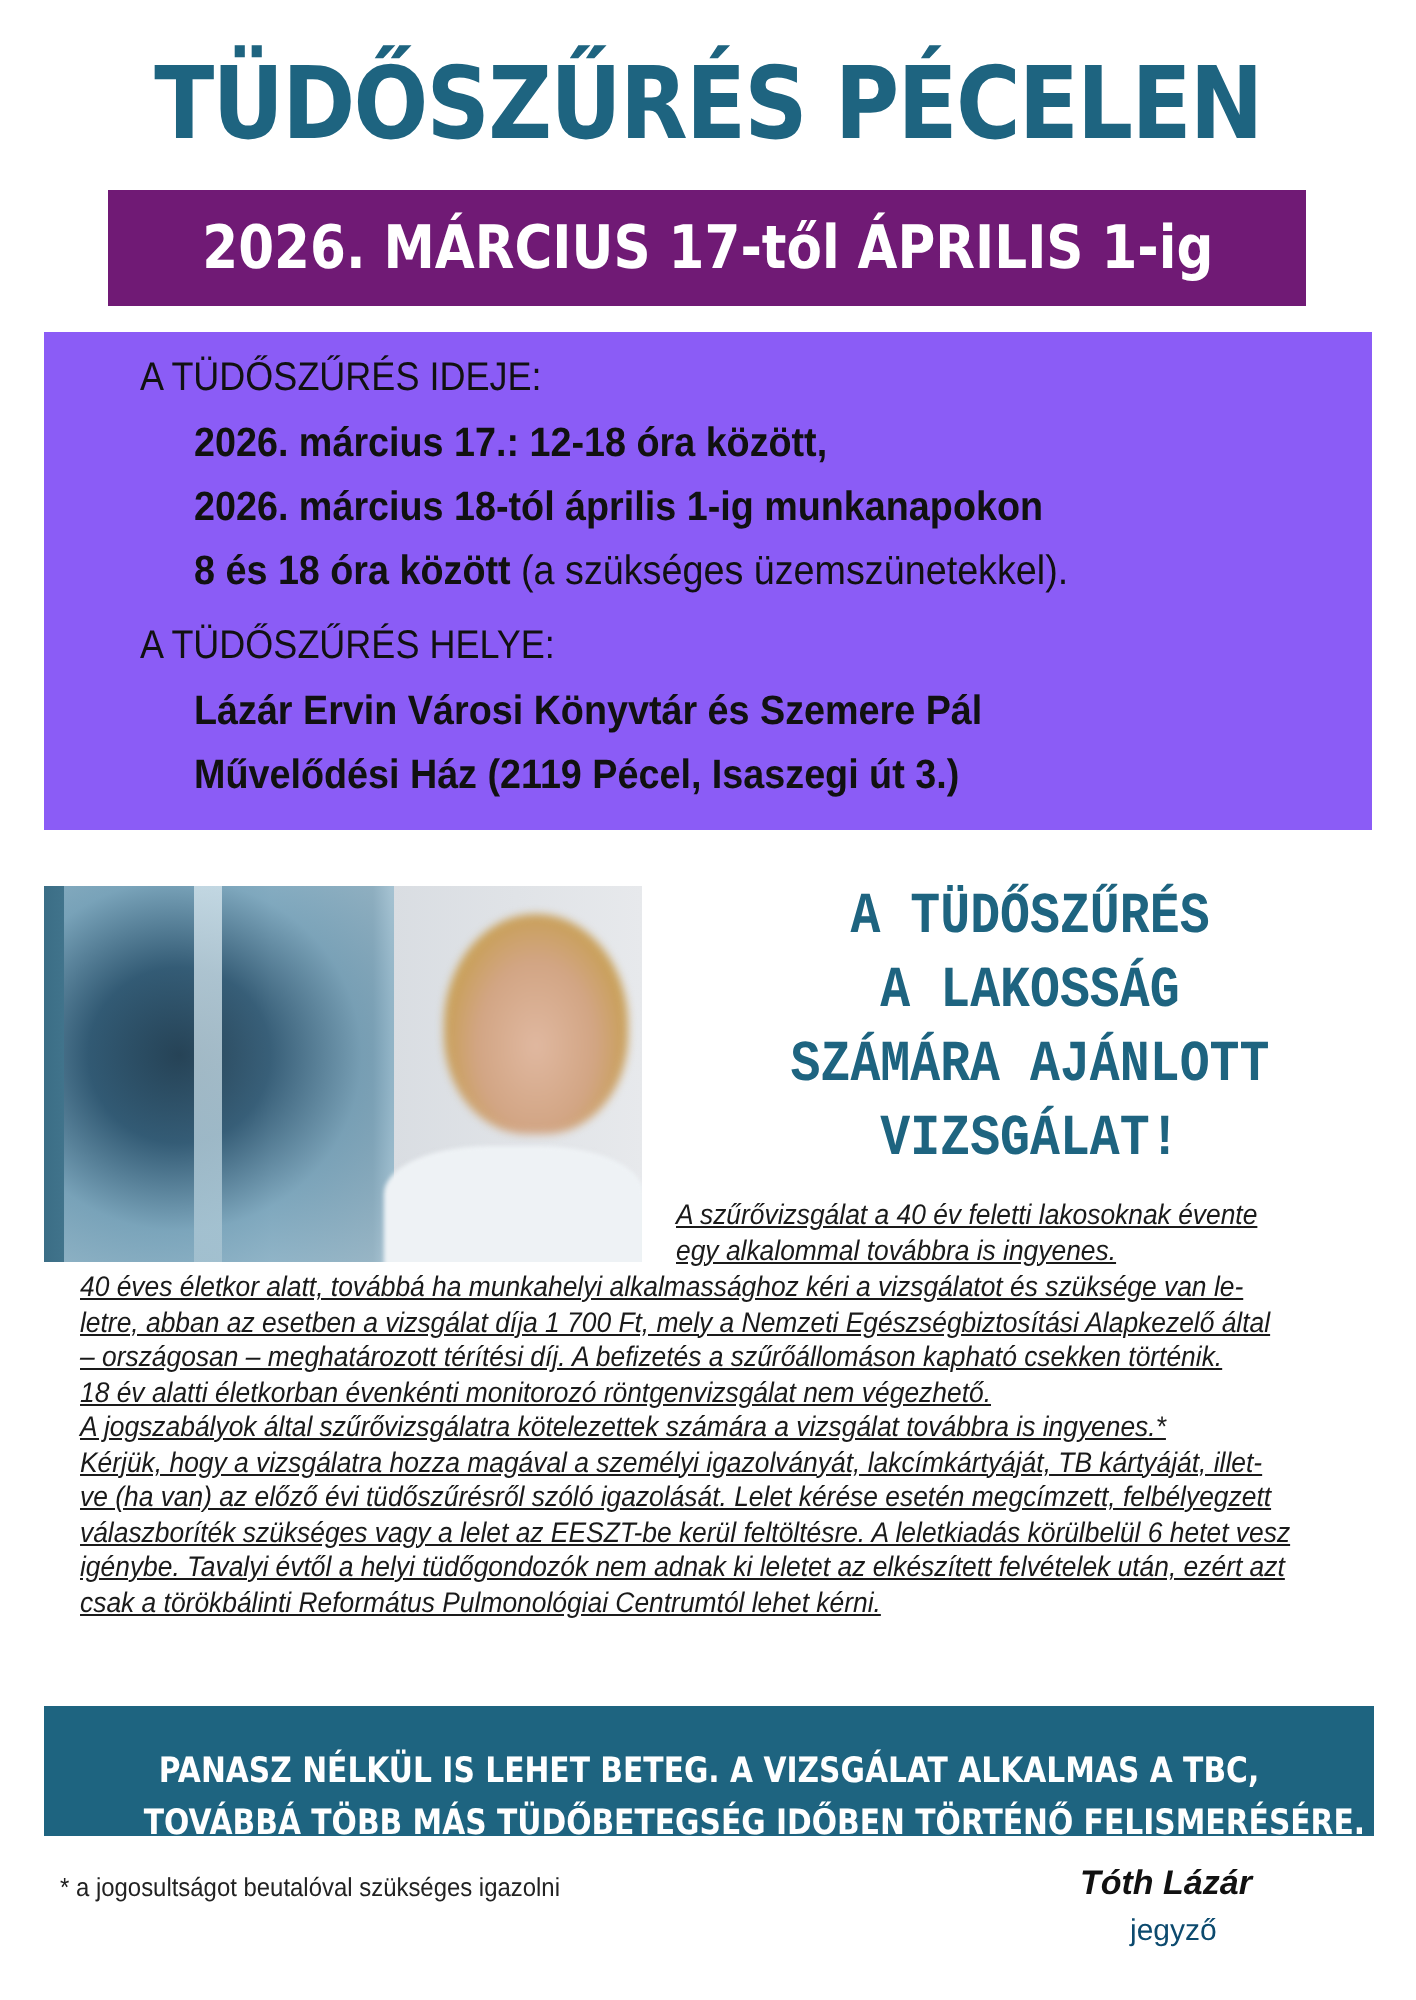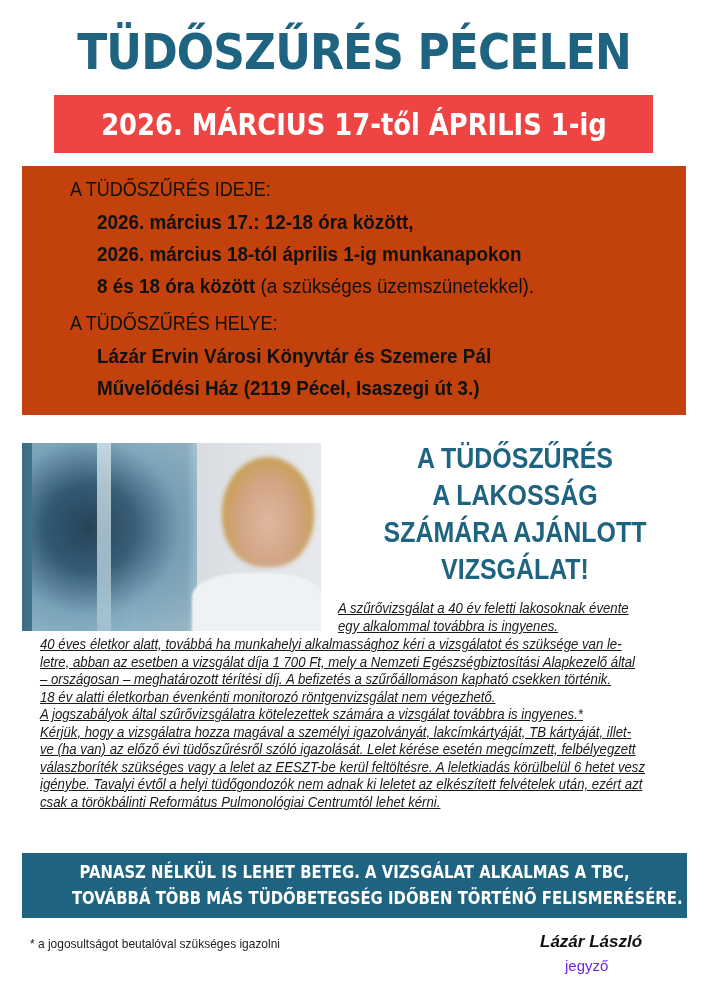--- a/index.html
+++ b/index.html
@@ -2,50 +2,50 @@
 <html><head>
 <meta charset="utf-8">
 <style>
   html, body { margin:0; padding:0; background:#ffffff; }
   body { width:708px; height:1000px; position:relative; overflow:hidden;
          font-family:"Liberation Sans", sans-serif; color:#1a1a1a; }
   .title { position:absolute; left:0; top:22px; width:708px; text-align:center;
            font-family:"DejaVu Sans", sans-serif; font-weight:bold; font-size:50px;
            letter-spacing:-1px; color:#1e6480; transform:scaleX(0.88); transform-origin:center; line-height:60px; }
   .date-banner { position:absolute; left:54px; top:95px; width:599px; height:58px;
-           background:#ef4444; color:#fff; display:flex; align-items:center; justify-content:center; }
+           background:#701a75; color:#fff; display:flex; align-items:center; justify-content:center; }
   .date-banner span { font-family:"DejaVu Sans", sans-serif; font-weight:bold; font-size:30px;
            transform:scaleX(0.86); white-space:nowrap; display:inline-block; }
-  .info-box { position:absolute; left:22px; top:166px; width:664px; height:249px; background:#c2410c; }
+  .info-box { position:absolute; left:22px; top:166px; width:664px; height:249px; background:#8b5cf6; }
   .info-box .label { position:absolute; left:48px; font-size:20px; color:#111;
            transform:scaleX(0.9); transform-origin:left; white-space:nowrap; }
   .info-box .line { position:absolute; left:75px; font-size:20.5px; font-weight:bold; color:#111;
            transform:scaleX(0.92); transform-origin:left; white-space:nowrap; }
   .info-box .line .normal { font-weight:normal; }
   .photo { position:absolute; left:22px; top:443px; width:299px; height:188px; overflow:hidden;
            background:linear-gradient(90deg,#3b6e86 0%,#5e8ea6 20%,#8fb3c6 38%,#2b3f4f 55%,#d9dde2 58%,#e7e9ec 100%); }
   .photo .xray { position:absolute; left:10px; top:0; width:165px; height:188px;
            background:radial-gradient(ellipse at 35% 45%, #1f3a4d 0%, #2f5670 30%, #7ea7bd 60%, #a9c6d5 100%); opacity:.9; }
   .photo .spine { position:absolute; left:75px; top:0; width:14px; height:188px;
            background:linear-gradient(180deg,#d4e4ec,#a8c4d2); opacity:.8; }
   .photo .head { position:absolute; left:200px; top:14px; width:92px; height:110px; border-radius:50% 50% 45% 45%;
            background:radial-gradient(ellipse at 50% 60%, #e0b8a0 0%, #d2a584 45%, #c9a05a 70%, #d8b870 100%); filter:blur(2px); }
   .photo .coat { position:absolute; left:170px; top:130px; width:130px; height:60px;
            background:#eef2f5; border-radius:40% 40% 0 0; filter:blur(1px); }
   .headline { position:absolute; left:330px; top:440px; width:370px; text-align:center;
-           font-family:Liberation Sans, sans-serif; font-weight:bold; color:#1e6480; font-size:29px; line-height:37px; }
+           font-family:Liberation Mono, monospace; font-weight:bold; color:#1e6480; font-size:29px; line-height:37px; }
   .headline div { transform:scaleX(0.86); white-space:nowrap; }
   .body-text { position:absolute; font-style:italic; font-size:14.2px; line-height:17.5px; color:#1a1a1a; white-space:nowrap;text-decoration:underline; }
   .body-text div { transform:scaleX(0.93); transform-origin:left; }
   .bottom-banner { position:absolute; left:22px; top:853px; width:665px; height:65px; background:#1e6480; color:#fff;
-           text-align:center; font-family:"DejaVu Sans", sans-serif; font-weight:bold; font-size:17.5px; line-height:26px; padding-top:6px; box-sizing:border-box; }
+           text-align:center; font-family:"DejaVu Sans", sans-serif; font-weight:bold; font-size:17.5px; line-height:26px; padding-top:20px; box-sizing:border-box; }
   .bottom-banner div { transform:scaleX(0.85); white-space:nowrap; }
   .footnote { position:absolute; left:30px; top:936px; font-size:13px; color:#222; transform:scaleX(0.92); transform-origin:left; white-space:nowrap; }
   .sig-name { position:absolute; left:540px; top:932px; font-size:17px; font-weight:bold; font-style:italic; color:#111; }
-  .sig-role { position:absolute; left:565px; top:957px; font-size:15px; color:#6d28d9; }
+  .sig-role { position:absolute; left:565px; top:957px; font-size:15px; color:#0c4a6e; }
 </style>
 </head>
 <body>
 
 <div class="title">TÜDŐSZŰRÉS PÉCELEN</div>
 
 <div class="date-banner">
   <span>2026. MÁRCIUS 17-től ÁPRILIS 1-ig</span>
 </div>
 
@@ -90,14 +90,14 @@
   <div>igénybe. Tavalyi évtől a helyi tüdőgondozók nem adnak ki leletet az elkészített felvételek után, ezért azt</div>
   <div>csak a törökbálinti Református Pulmonológiai Centrumtól lehet kérni.</div>
 </div>
 
 <div class="bottom-banner">
   <div>PANASZ NÉLKÜL IS LEHET BETEG. A VIZSGÁLAT ALKALMAS A TBC,</div>
   <div>TOVÁBBÁ TÖBB MÁS TÜDŐBETEGSÉG IDŐBEN TÖRTÉNŐ FELISMERÉSÉRE.</div>
 </div>
 
 <div class="footnote">*  a jogosultságot beutalóval szükséges igazolni</div>
-<div class="sig-name">Lázár László</div>
+<div class="sig-name">Tóth Lázár</div>
 <div class="sig-role">jegyző</div>
 
 </body></html>

